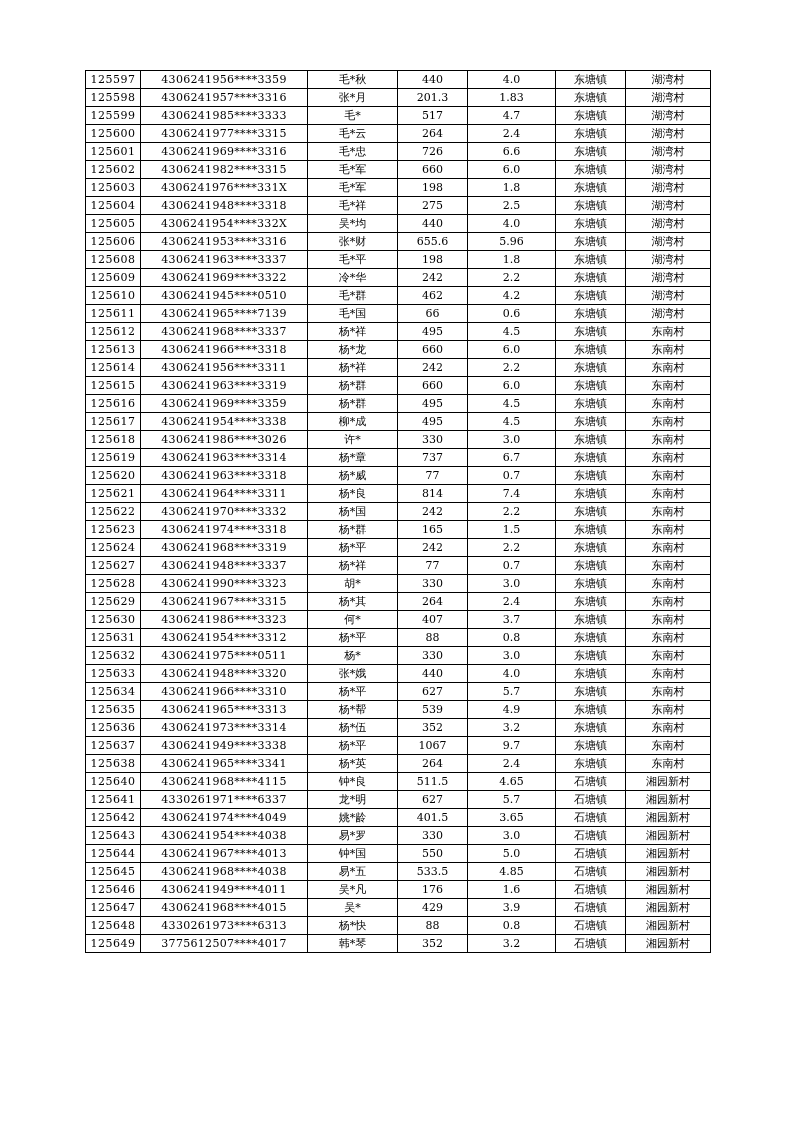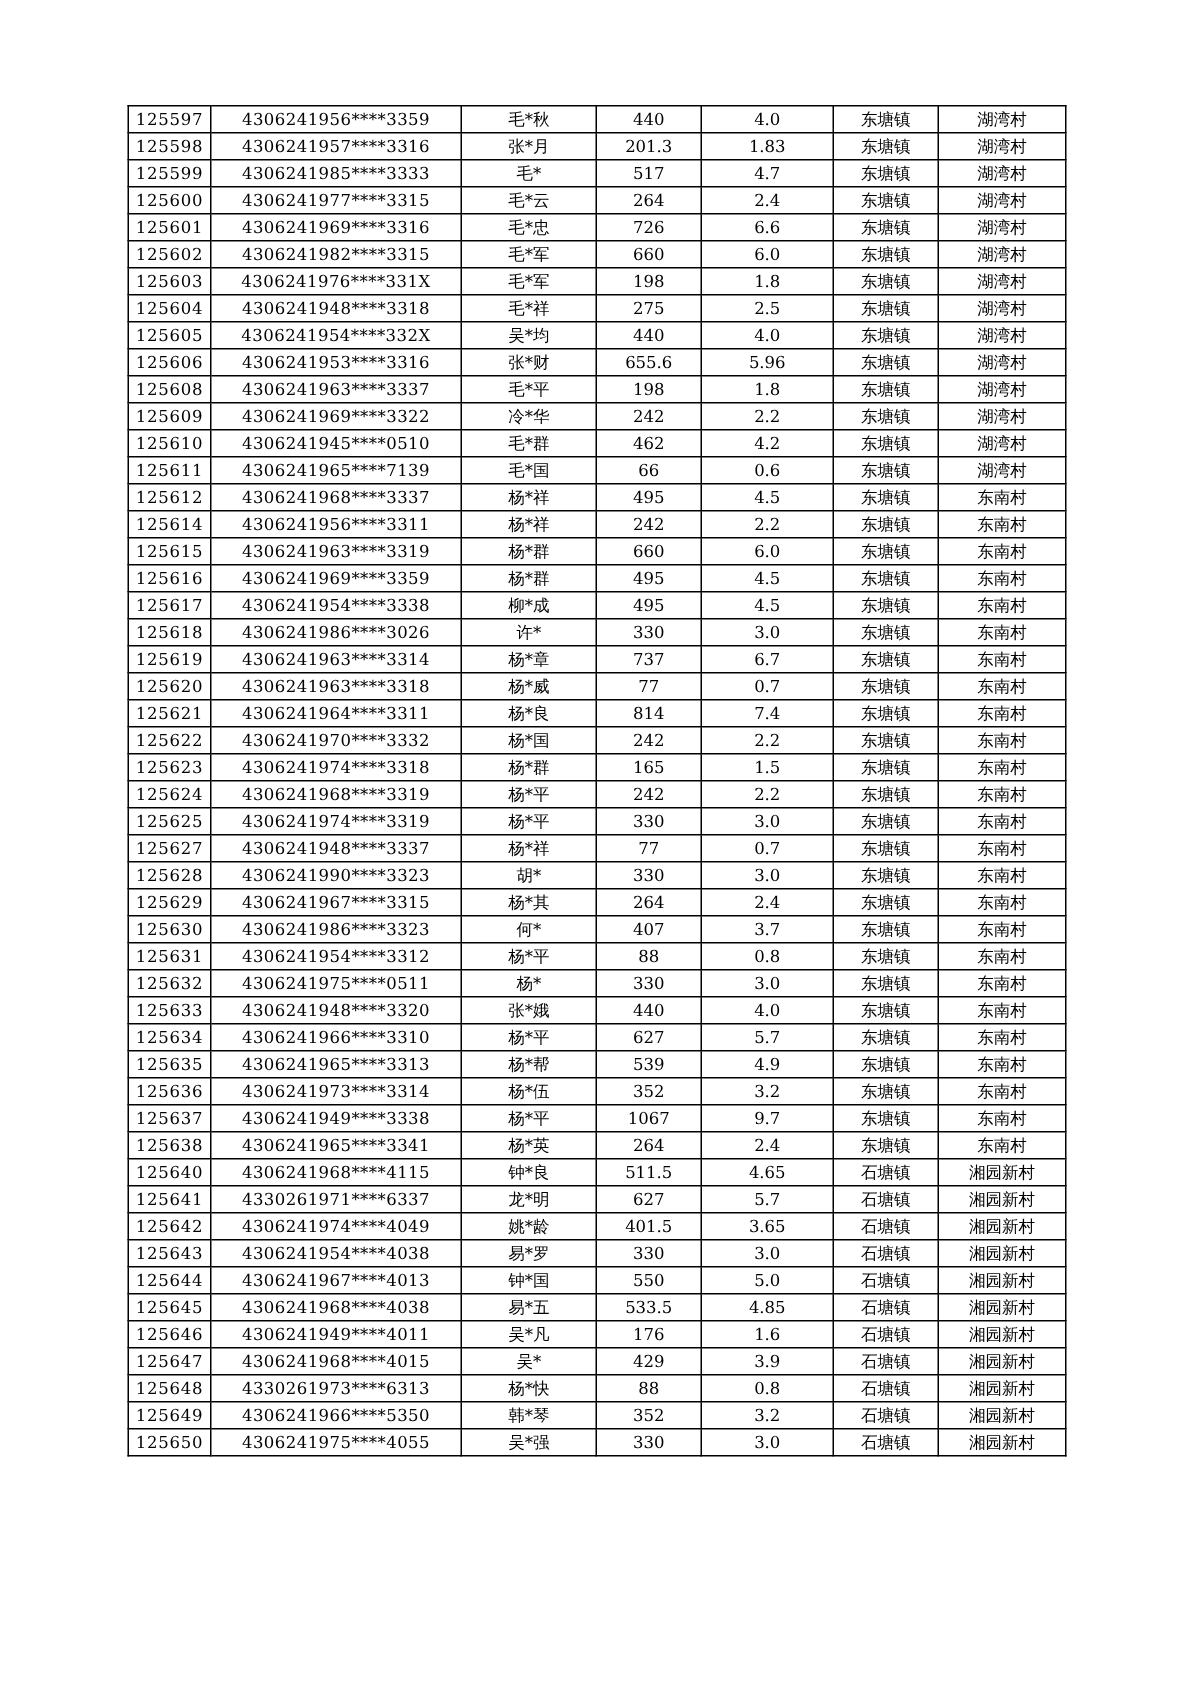--- a/index.html
+++ b/index.html
@@ -184,20 +184,29 @@
         <tr>
           <td>125612</td>
           <td>4306241968****3337</td>
           <td>杨*祥</td>
           <td>495</td>
           <td>4.5</td>
           <td>东塘镇</td>
           <td>东南村</td>
         </tr>
         <tr>
+          <td>125613</td>
+          <td>4306241966****3318</td>
+          <td>杨*龙</td>
+          <td>660</td>
+          <td>6.0</td>
+          <td>东塘镇</td>
+          <td>东南村</td>
+        </tr>
+        <tr>
           <td>125614</td>
           <td>4306241956****3311</td>
           <td>杨*祥</td>
           <td>242</td>
           <td>2.2</td>
           <td>东塘镇</td>
           <td>东南村</td>
         </tr>
         <tr>
           <td>125615</td>
@@ -283,29 +292,20 @@
         <tr>
           <td>125624</td>
           <td>4306241968****3319</td>
           <td>杨*平</td>
           <td>242</td>
           <td>2.2</td>
           <td>东塘镇</td>
           <td>东南村</td>
         </tr>
         <tr>
-          <td>125625</td>
-          <td>4306241974****3319</td>
-          <td>杨*平</td>
-          <td>330</td>
-          <td>3.0</td>
-          <td>东塘镇</td>
-          <td>东南村</td>
-        </tr>
-        <tr>
           <td>125627</td>
           <td>4306241948****3337</td>
           <td>杨*祥</td>
           <td>77</td>
           <td>0.7</td>
           <td>东塘镇</td>
           <td>东南村</td>
         </tr>
         <tr>
           <td>125628</td>
@@ -482,31 +482,22 @@
           <td>125648</td>
           <td>4330261973****6313</td>
           <td>杨*快</td>
           <td>88</td>
           <td>0.8</td>
           <td>石塘镇</td>
           <td>湘园新村</td>
         </tr>
         <tr>
           <td>125649</td>
-          <td>4306241966****5350</td>
+          <td>3775612507****4017</td>
           <td>韩*琴</td>
           <td>352</td>
           <td>3.2</td>
-          <td>石塘镇</td>
-          <td>湘园新村</td>
-        </tr>
-        <tr>
-          <td>125650</td>
-          <td>4306241975****4055</td>
-          <td>吴*强</td>
-          <td>330</td>
-          <td>3.0</td>
           <td>石塘镇</td>
           <td>湘园新村</td>
         </tr>
       </tbody>
   </table>
 </div>
 
 </body></html>

